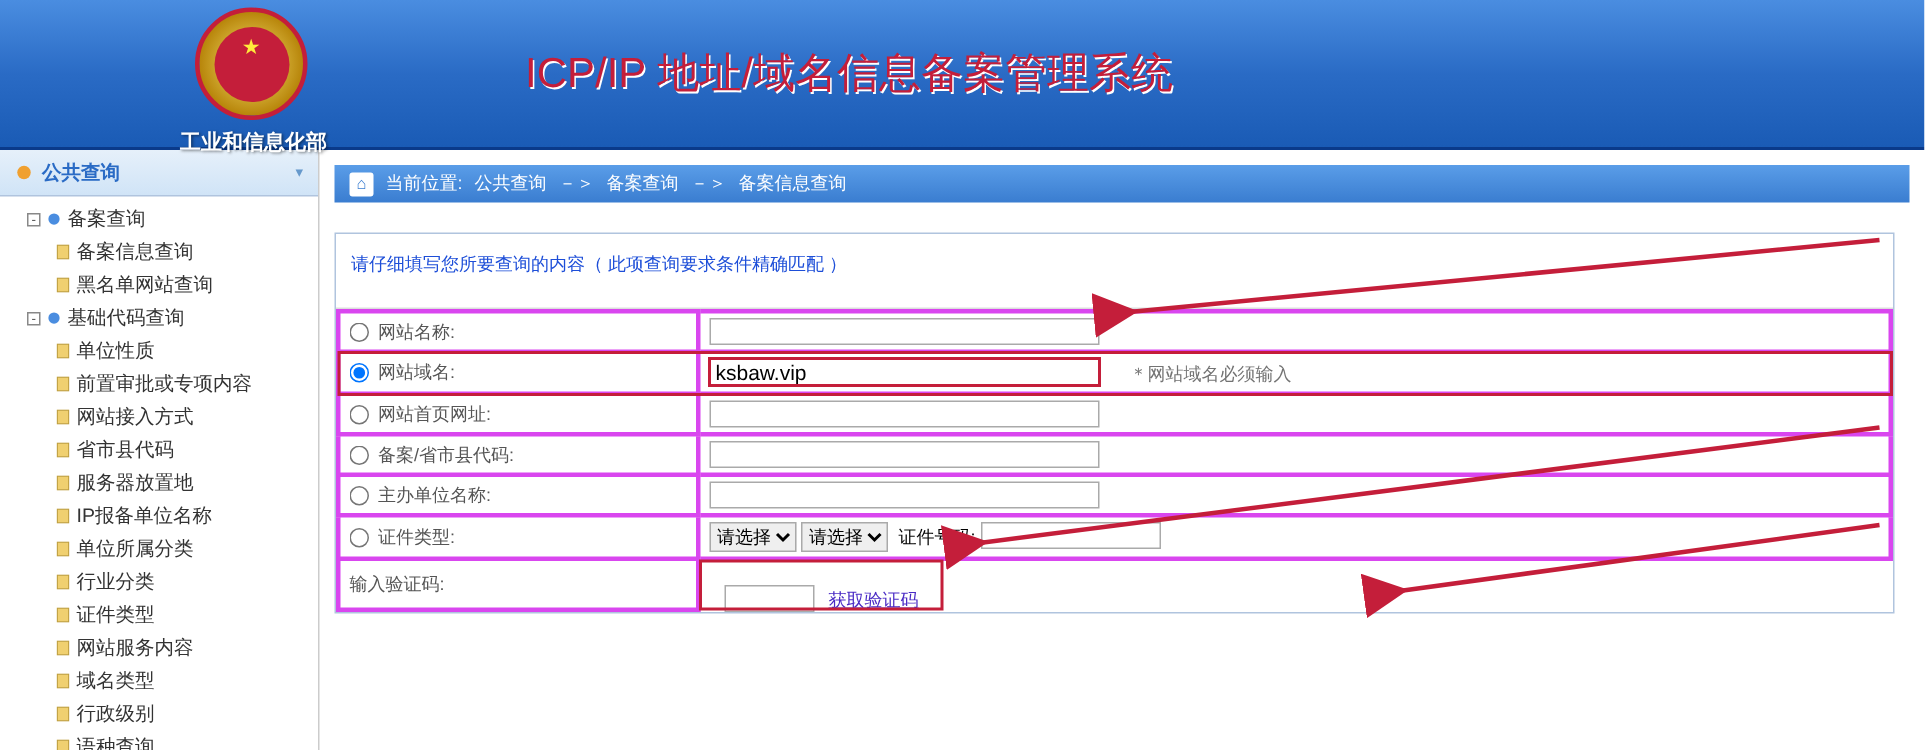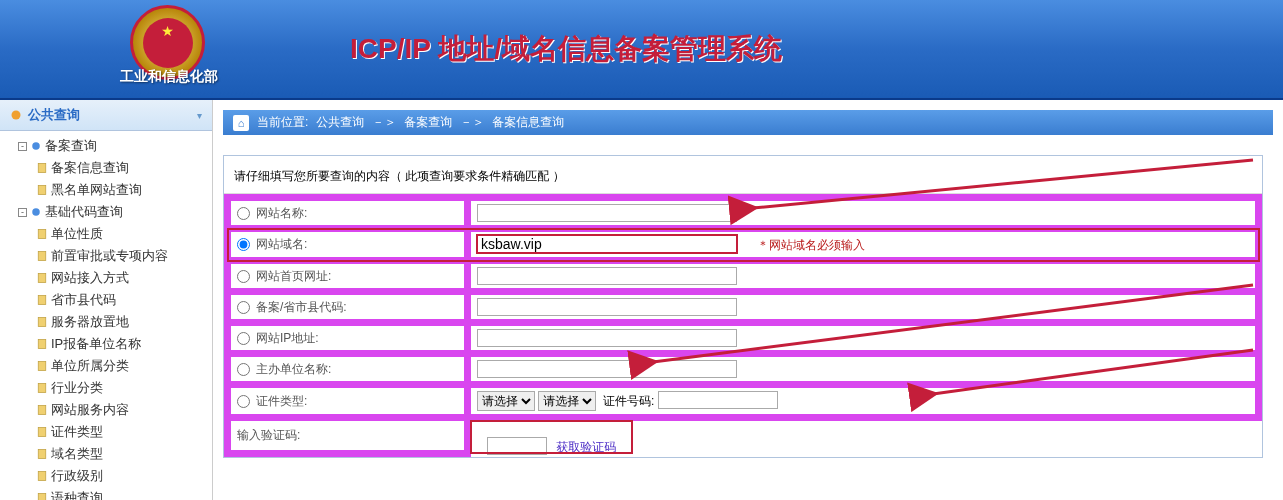--- a/index.html
+++ b/index.html
@@ -1,48 +1,48 @@
 <!DOCTYPE html>
 <html><head>
 <meta charset="utf-8">
 <style>
 *{box-sizing:border-box;margin:0;padding:0;font-family:"Microsoft YaHei",Arial,sans-serif}
 body{background:#fff;width:1283px;height:500px;overflow:hidden;position:relative}
 .header{height:100px;background:linear-gradient(to bottom,#4a8de0 0%,#2a6bc5 50%,#1a5bb5 100%);border-bottom:2px solid #0a3a8a;display:flex;align-items:center;padding-left:110px;position:relative}
 .emblem{position:absolute;left:130px;top:5px;width:75px;height:75px;border-radius:50%;background:radial-gradient(circle,#ffeb3b 0%,#d4af37 40%,#b8860b 70%);border:3px solid #c41e3a;display:flex;align-items:center;justify-content:center}
 .emblem-inner{width:50px;height:50px;border-radius:50%;background:#c41e3a;position:relative}
 .emblem-inner::before{content:"★";position:absolute;top:5px;left:50%;transform:translateX(-50%);color:#ffeb3b;font-size:14px}
-.dept-name{position:absolute;left:120px;top:68px;color:#fff;font-size:14px;font-weight:bold;text-shadow:1px 1px 2px rgba(0,0,0,0.5)}
-.sys-title{margin-left:240px;color:#c41e3a;font-size:28px;font-weight:bold;text-shadow:1px 1px 0 #fff}
+.dept-name{position:absolute;left:120px;top:86px;color:#fff;font-size:14px;font-weight:bold;text-shadow:1px 1px 2px rgba(0,0,0,0.5)}
+.sys-title{margin-left:240px;color:#c41e3a;font-size:28px;font-weight:normal;text-shadow:1px 1px 0 #fff}
 .body-wrap{display:flex;height:496px}
 .sidebar{width:213px;background:#fff;border-right:1px solid #ccc}
 .sidebar-header{background:linear-gradient(to bottom,#e6f0fa,#d0e4f7);padding:6px 10px;border-bottom:1px solid #b0c4de;display:flex;align-items:center;gap:6px}
 .sidebar-header .ico{width:12px;height:12px;display:inline-block}
 .sidebar-header-text{color:#2a6bc5;font-size:13px;font-weight:bold}
 .sidebar-arrow{margin-left:auto;color:#6699cc;font-size:10px}
 .tree{padding:4px 0;font-size:13px}
 .tree-item{padding:2px 0 2px 18px;display:flex;align-items:center;gap:3px;cursor:pointer;line-height:18px}
 .tree-item.sub{padding-left:36px}
 .tree-toggle{width:9px;height:9px;border:1px solid #888;display:inline-flex;align-items:center;justify-content:center;font-size:9px;line-height:7px;background:#fff;color:#555;flex-shrink:0}
 .tree-icon{width:12px;height:12px;flex-shrink:0}
 .tree-label{color:#333}
 .main{flex:1;padding:10px 10px 10px 0;overflow:hidden;position:relative}
 .breadcrumb{background:linear-gradient(to bottom,#5a9de8,#3a7dd0);color:#fff;padding:4px 10px;font-size:12px;display:flex;align-items:center;gap:8px;margin-left:10px}
 .breadcrumb .home-ico{width:16px;height:16px;background:#fff;border-radius:2px;display:inline-flex;align-items:center;justify-content:center;color:#3a7dd0;font-size:11px}
 .form-area{margin:20px 10px 0;border:1px solid #b0c4de}
-.form-notice{color:#000000;font-size:12px;padding:12px 10px 8px;border-bottom:1px solid #ddd}
+.form-notice{color:#1d4ed8;font-size:12px;padding:12px 10px 20px;border-bottom:1px solid #ddd}
 .form-table{width:100%;border-collapse:collapse;font-size:12px}
-.form-table td{border:7px solid #d946ef;padding:3px 6px;vertical-align:middle;height:26px}
+.form-table td{border:3px solid #d946ef;padding:3px 6px;vertical-align:middle;height:26px}
 .form-table td.lbl{width:240px;color:#555;white-space:nowrap}
 .form-table td.lbl input[type=radio]{margin-right:6px;vertical-align:middle}
 .form-table input[type=text]{width:260px;height:18px;border:1px solid #aaa;padding:0 3px;font-size:14px}
 .form-table select{height:20px;border:1px solid #aaa;font-size:12px}
 .domain-row{outline:2px solid #c41e3a;outline-offset:-1px}
 .domain-input{outline:2px solid #c41e3a;outline-offset:-1px}
-.hint{color:#b91c1c;margin-left:20px}
+.hint{color:#737373;margin-left:20px}
 .captcha-cell{outline:2px solid #c41e3a;outline-offset:-1px}
 .captcha-cell input{width:60px !important}
 .captcha-link{color:#4a2bc5;text-decoration:underline;margin-left:6px;cursor:pointer}
 .btn-row{text-align:right;padding:8px 60px}
 .btn{padding:2px 12px;font-size:12px;border:1px solid #888;background:linear-gradient(to bottom,#f8f8f8,#e0e0e0);cursor:pointer}
 .btn.submit{outline:3px solid #c41e3a;outline-offset:3px}
 .arrow-line{stroke:#c41e3a;stroke-width:3;fill:none}
 .arrow-head{fill:#c41e3a}
 svg.overlay{position:absolute;top:0;left:0;width:100%;height:100%;pointer-events:none}
 </style>
@@ -138,27 +138,27 @@
         <div class="tree-item sub">
           <svg class="tree-icon" viewBox="0 0 16 16">
             <rect x="3" y="2" width="10" height="12" fill="#f0d070" stroke="#c0a040"></rect>
           </svg>
           <span class="tree-label">行业分类</span>
         </div>
         <div class="tree-item sub">
           <svg class="tree-icon" viewBox="0 0 16 16">
             <rect x="3" y="2" width="10" height="12" fill="#f0d070" stroke="#c0a040"></rect>
           </svg>
+          <span class="tree-label">证件类型</span>
+        </div>
+        <div class="tree-item sub">
+          <svg class="tree-icon" viewBox="0 0 16 16">
+            <rect x="3" y="2" width="10" height="12" fill="#f0d070" stroke="#c0a040"></rect>
+          </svg>
           <span class="tree-label">网站服务内容</span>
-        </div>
-        <div class="tree-item sub">
-          <svg class="tree-icon" viewBox="0 0 16 16">
-            <rect x="3" y="2" width="10" height="12" fill="#f0d070" stroke="#c0a040"></rect>
-          </svg>
-          <span class="tree-label">证件类型</span>
         </div>
         <div class="tree-item sub">
           <svg class="tree-icon" viewBox="0 0 16 16">
             <rect x="3" y="2" width="10" height="12" fill="#f0d070" stroke="#c0a040"></rect>
           </svg>
           <span class="tree-label">域名类型</span>
         </div>
         <div class="tree-item sub">
           <svg class="tree-icon" viewBox="0 0 16 16">
             <rect x="3" y="2" width="10" height="12" fill="#f0d070" stroke="#c0a040"></rect>
@@ -196,24 +196,20 @@
         <tr class="domain-row">
           <td class="lbl"><input type="radio" name="q" checked="" style=""><span>网站域名:</span></td>
           <td><input type="text" class="domain-input" value="ksbaw.vip" style=""><span class="hint">＊网站域名必须输入</span></td>
         </tr>
         <tr>
           <td class="lbl"><input type="radio" name="q" style=""><span>网站首页网址:</span></td>
           <td><input type="text" style=""></td>
         </tr>
         <tr>
           <td class="lbl"><input type="radio" name="q" style=""><span>备案/省市县代码:</span></td>
-          <td><input type="text" style=""></td>
-        </tr>
-        <tr>
-          <td class="lbl"><input type="radio" name="q" style=""><span>网站IP地址:</span></td>
           <td><input type="text" style=""></td>
         </tr>
         <tr>
           <td class="lbl"><input type="radio" name="q" style=""><span>主办单位名称:</span></td>
           <td><input type="text" style=""></td>
         </tr>
         <tr>
           <td class="lbl"><input type="radio" name="q" style=""><span>证件类型:</span></td>
           <td>
             <select><option>请选择</option></select>

